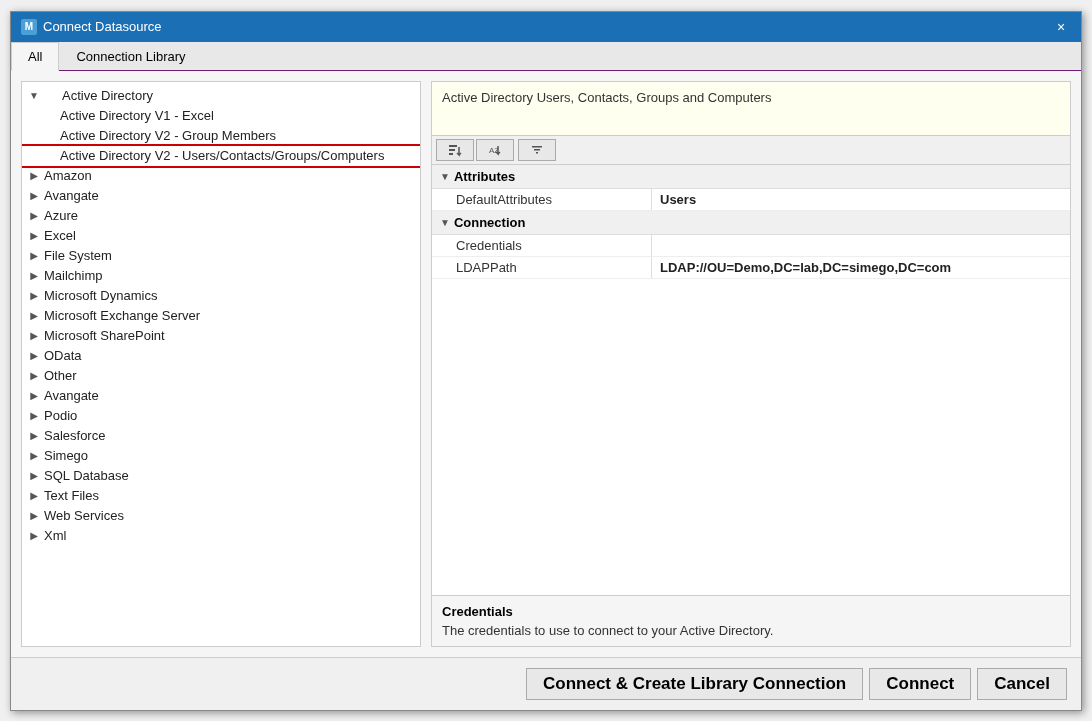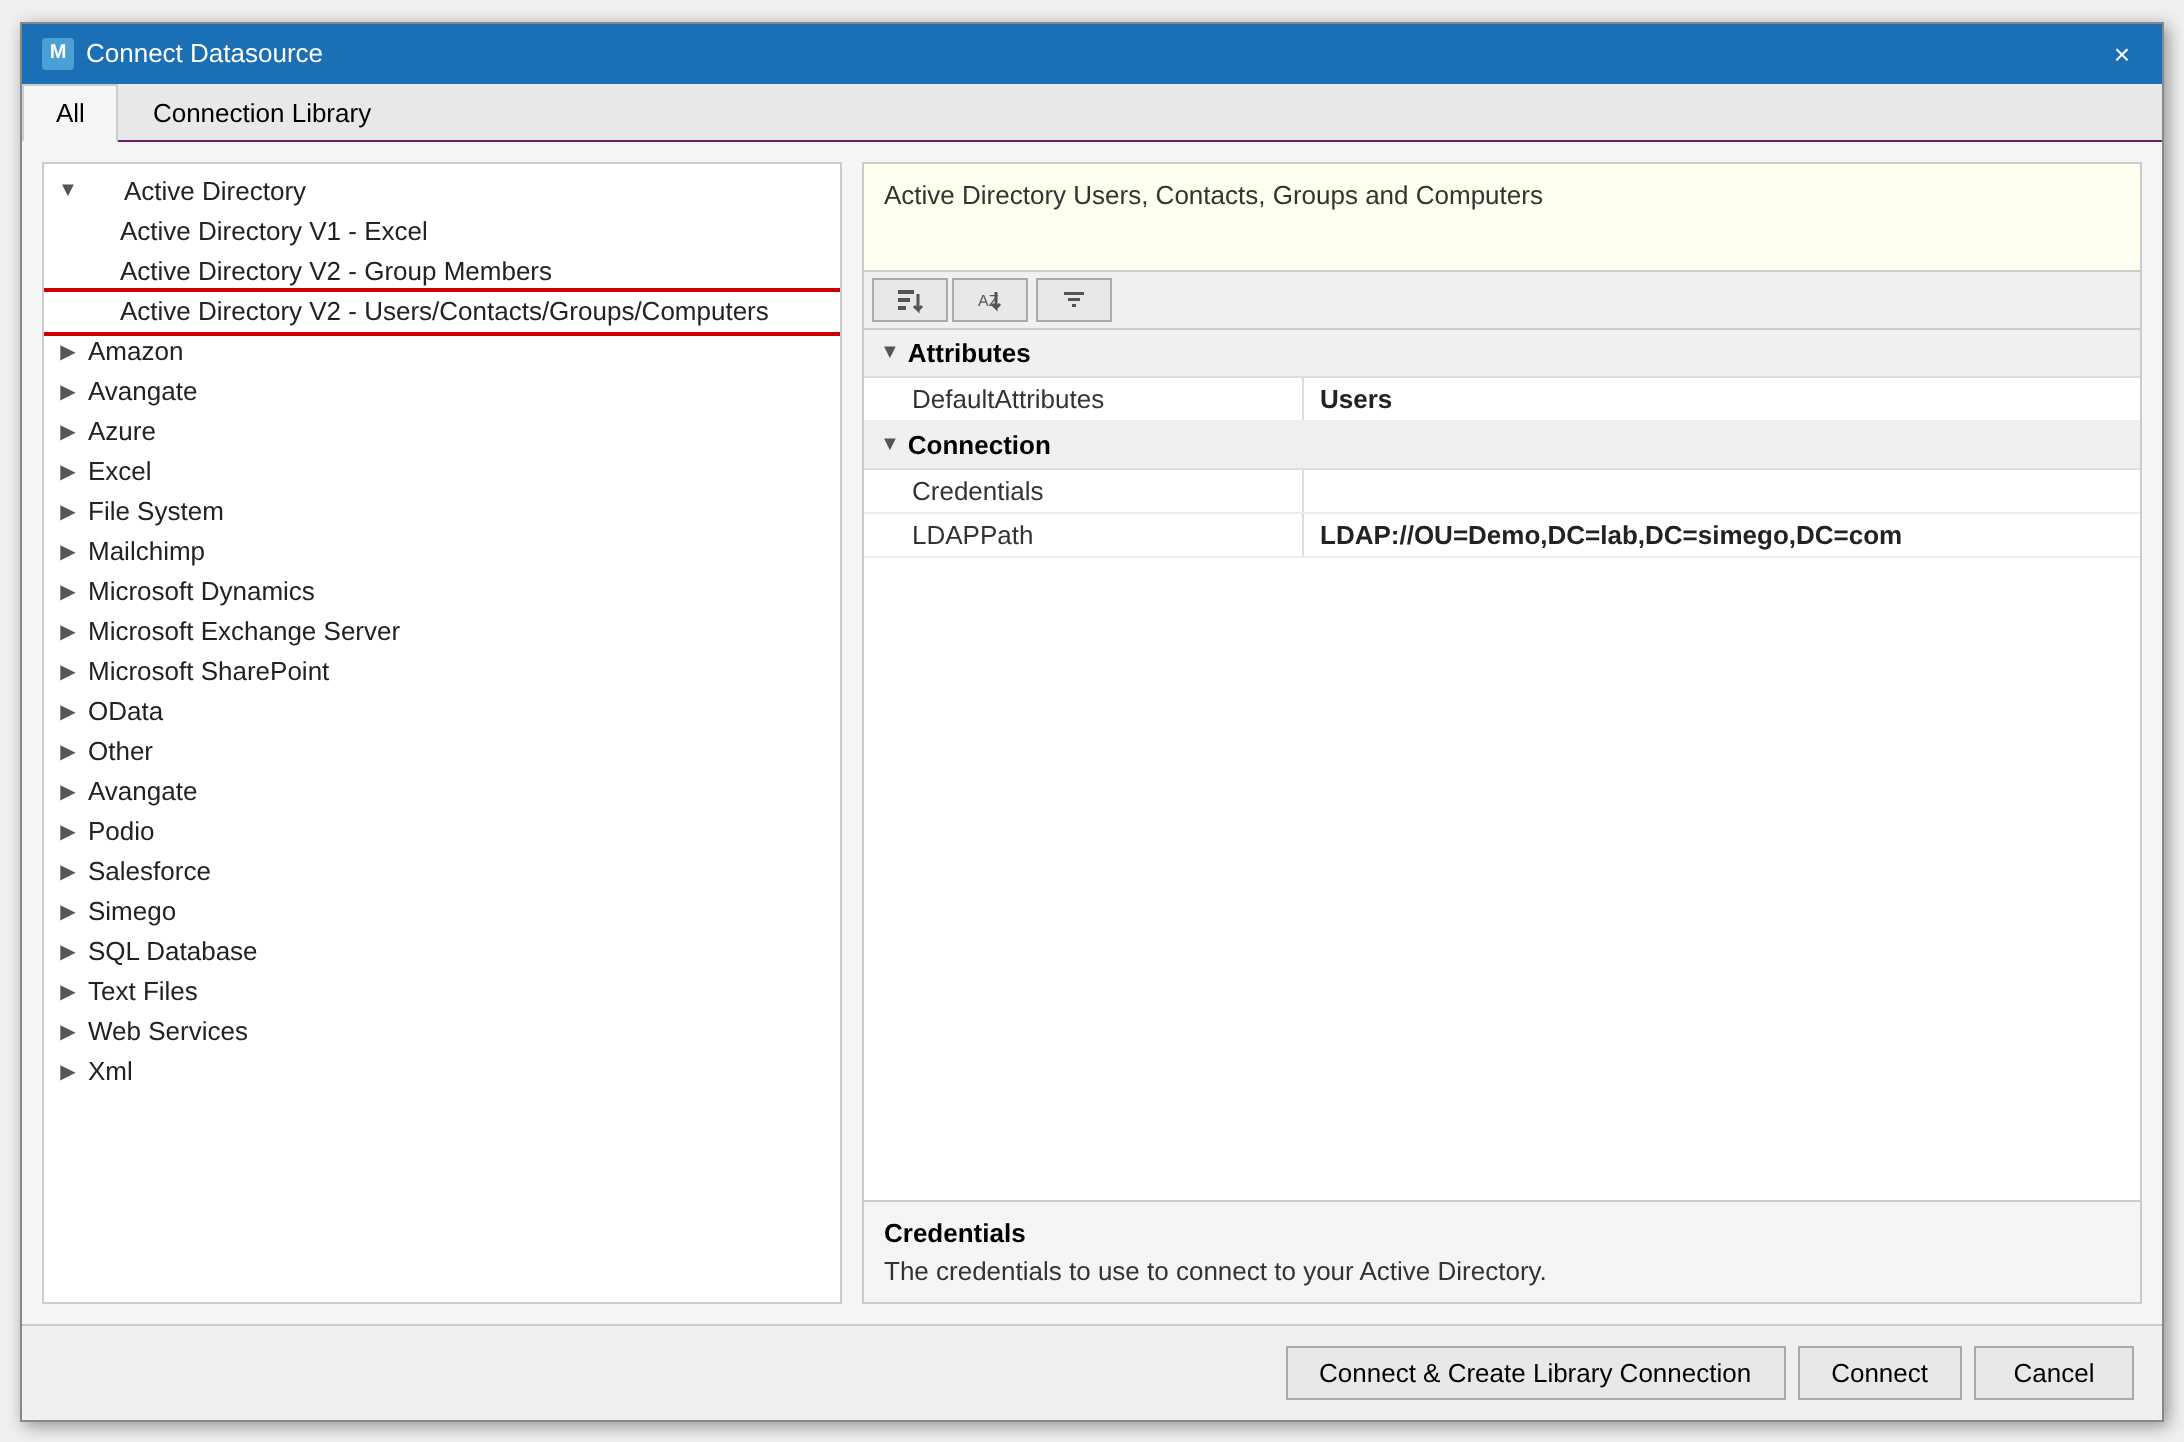--- a/index.html
+++ b/index.html
@@ -255,25 +255,26 @@
       display: flex;
       justify-content: flex-end;
       gap: 6px;
       background: #f0f0f0;
       border-top: 1px solid #ccc;
       flex-shrink: 0;
     }
 
     .footer-btn {
       padding: 5px 16px;
-      font-size: 13px;
+      font-size: 17px;
       border: 1px solid #aaa;
       background: #e8e8e8;
       cursor: pointer;
       min-width: 80px;
+      font-weight: bold;
     }
 
     
     .indent-0 { padding-left: 4px; }
     .indent-1 { padding-left: 20px; }
 
     .folder-icon {
       display: inline-flex;
       align-items: center;
       justify-content: center;

